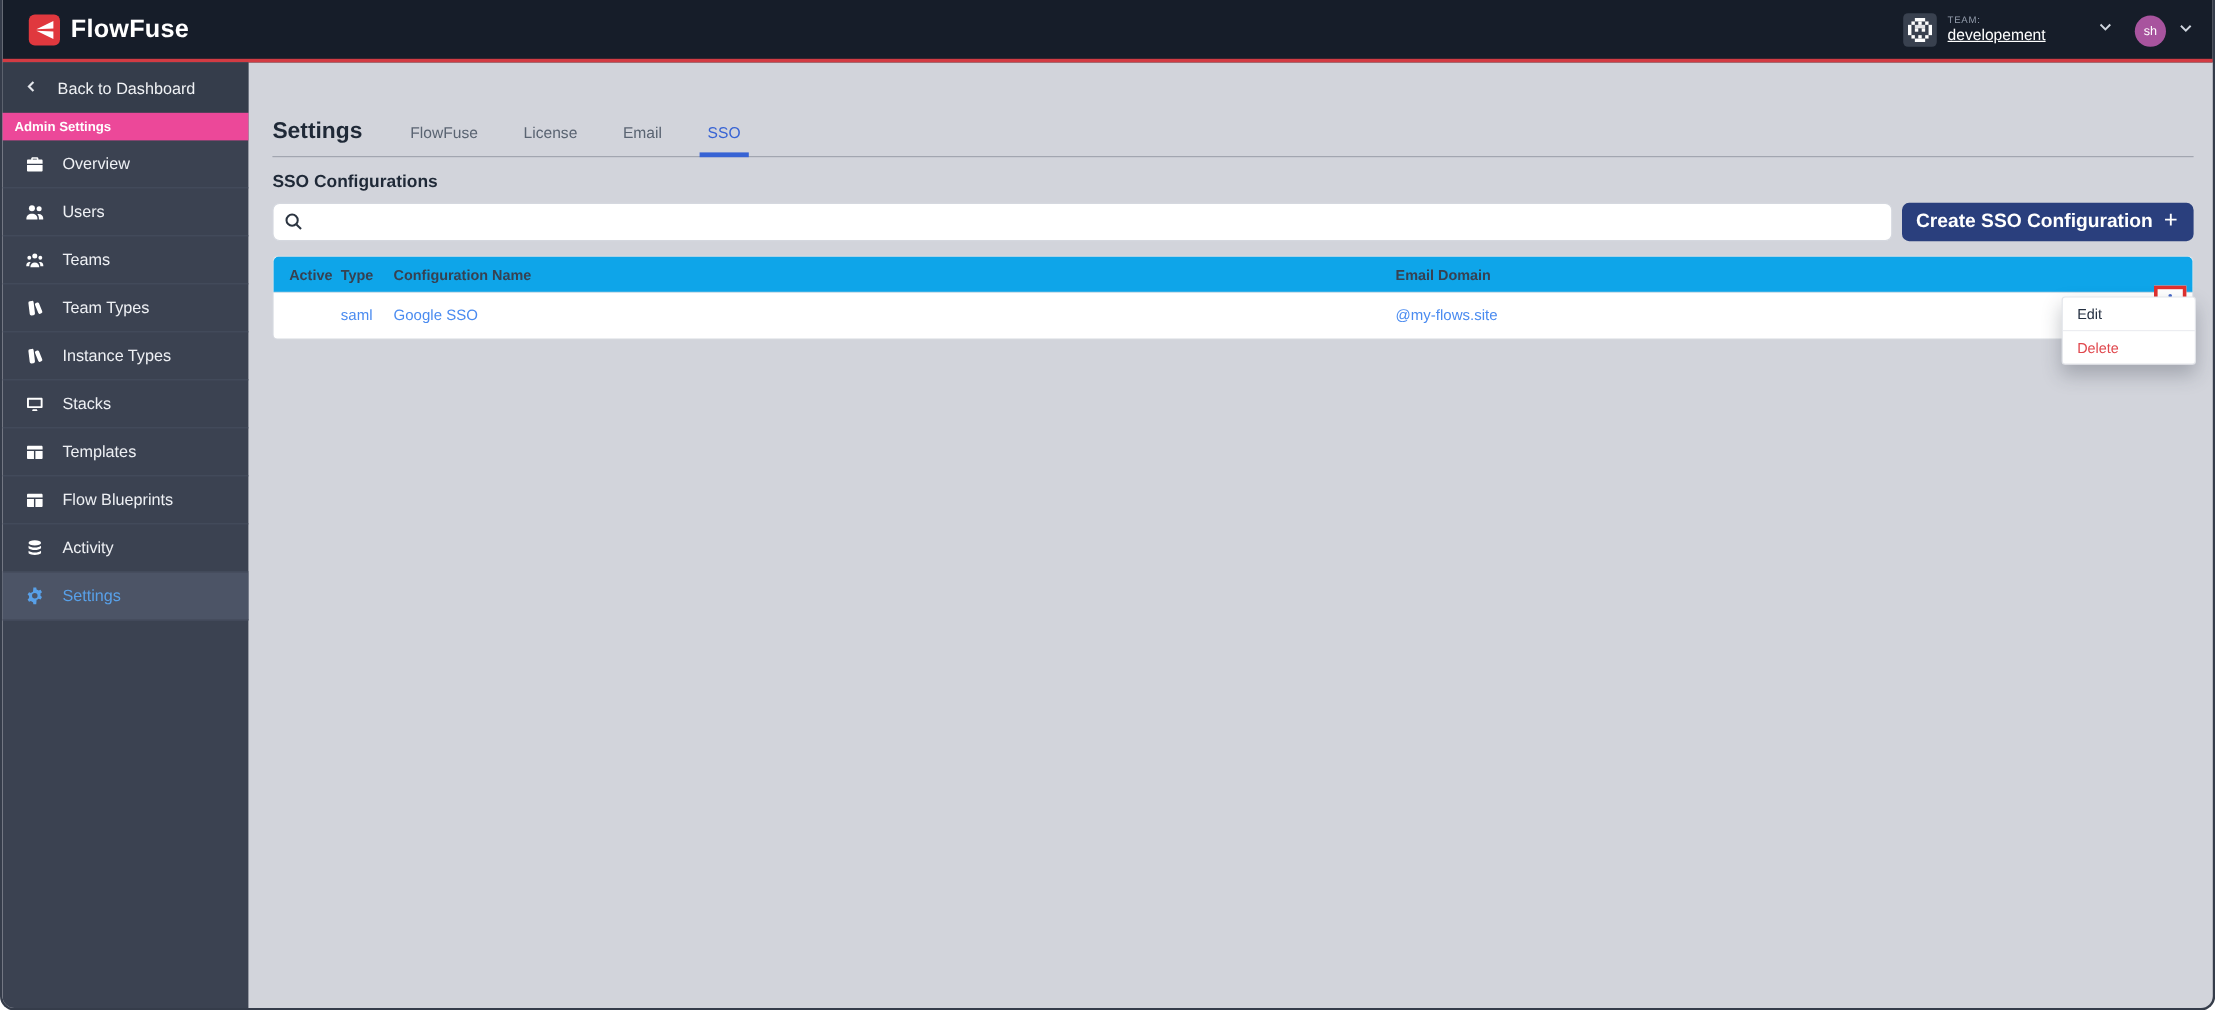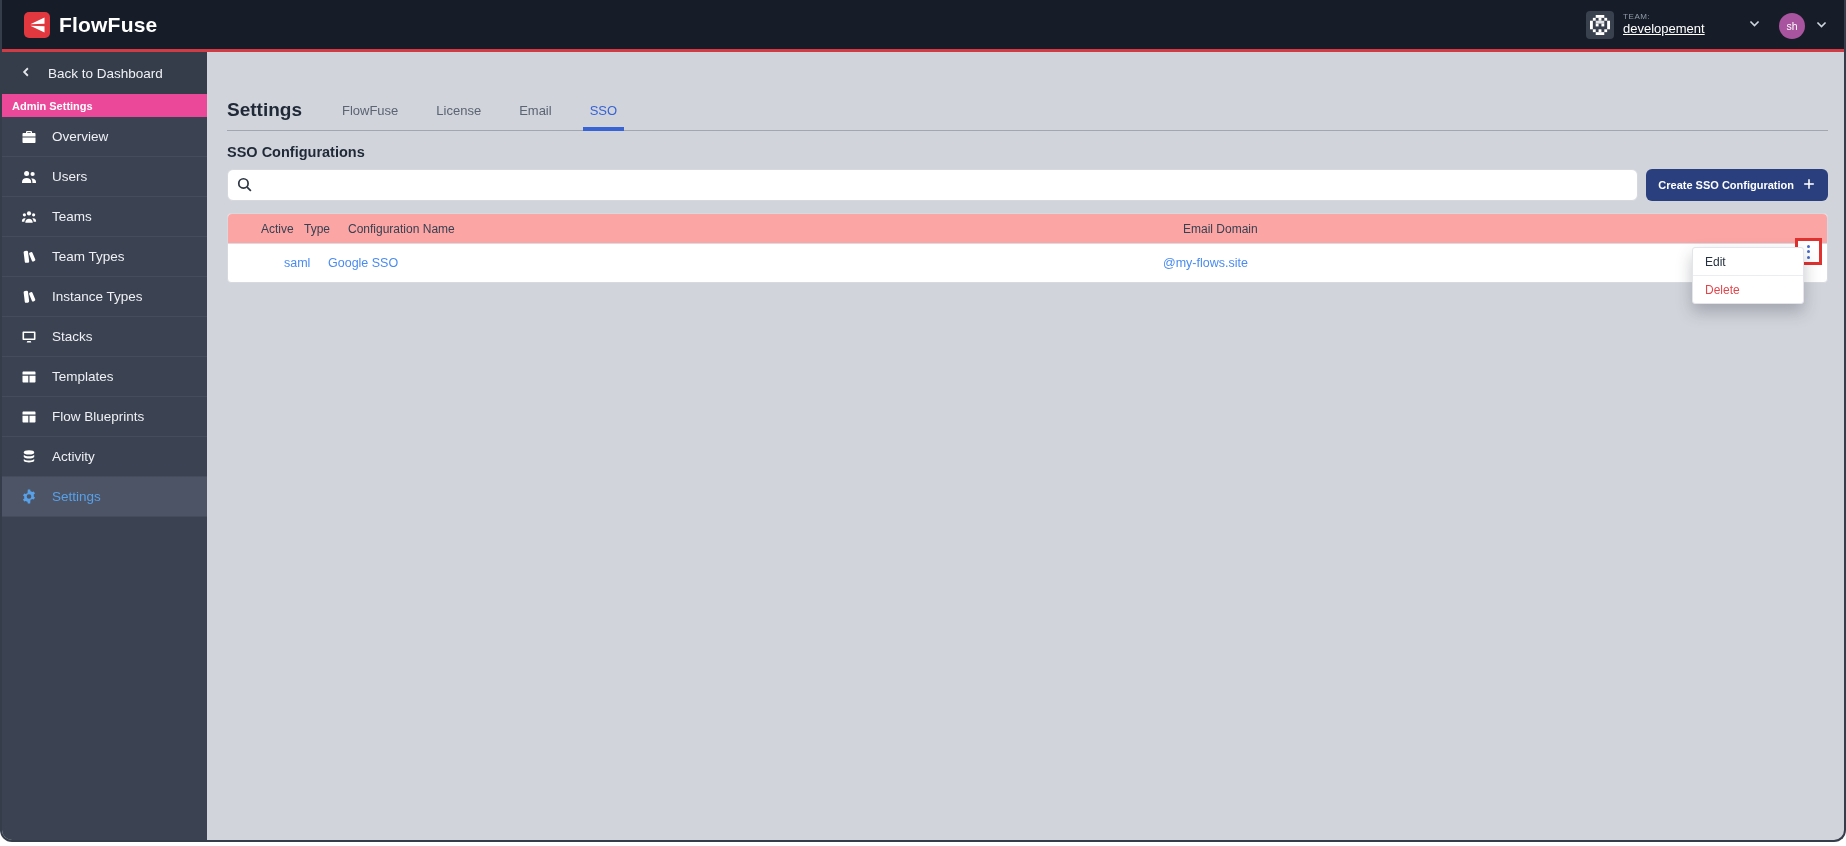--- a/index.html
+++ b/index.html
@@ -49,39 +49,39 @@
   .tabs{ display:flex; gap:38px; }
   .tab{ font-size:13px; color:#5a6472; padding-bottom:12px; cursor:pointer; }
   .tab.active{ color:#3763d4; border-bottom:4px solid #3763d4; padding:0 7px 8px; margin:0 -7px -1px; }
   .section-title{ font-size:14.5px; font-weight:bold; color:#1f2937; margin:13px 0 9px; }
   .toolbar{ display:flex; gap:8px; }
   .search-wrap{ position:relative; flex:1; }
   .search-wrap input{ width:100%; height:32px; border:1px solid #d5d8df; border-radius:6px;
     padding:0 10px 0 32px; font-size:13px; color:#1f2937; outline:none; background:#fff; }
   .search-icon{ position:absolute; left:9px; top:7px; color:#2b3440; }
   .create-btn{ height:32px; background:#2a3f7d; color:#fff; border:none; border-radius:6px;
-    font-size:11px; font-weight:bold; padding:0 12px; display:flex; align-items:center; gap:8px;
+    font-size:16px; font-weight:bold; padding:0 12px; display:flex; align-items:center; gap:8px;
     cursor:pointer; white-space:nowrap; font-family:"Liberation Sans",sans-serif; }
 
   .table{ margin-top:12px; border:1px solid #d6d9e0; border-radius:4px; background:#fff; }
   .thead{ display:grid; grid-template-columns:56px 44px 835px 1fr 52px; align-items:center;
-    height:30px; background:#fca5a5; border-bottom:1px solid #d9dce1; border-radius:4px 4px 0 0;
-    font-size:12px; font-weight:normal; color:#374151;padding-left:20px; }
+    height:30px; background:#0ea5e9; border-bottom:1px solid #d9dce1; border-radius:4px 4px 0 0;
+    font-size:12px; font-weight:bold; color:#374151; }
   .thead .th:first-child{ padding-left:13px; }
   .trow{ display:grid; grid-template-columns:56px 44px 835px 1fr 52px; align-items:center;
     height:38px; font-size:12.5px; }
   .cell-link{ color:#4a8bf0; cursor:pointer; }
   .actions-cell{ position:relative; height:100%; }
   .kebab-box{ position:absolute; right:5px; top:-6px; width:27px; height:27px; background:#fff;
     border:3px solid #e0312f; display:flex; align-items:center; justify-content:center; cursor:pointer; }
   .kebab{ display:flex; flex-direction:column; gap:2.5px; }
   .kebab i{ width:3px; height:3px; border-radius:50%; background:#4668c9; }
 
   
-  .context-menu{ position:absolute; right:40px; top:247px; width:112px; background:#fff;
+  .context-menu{ position:absolute; right:14px; top:247px; width:112px; background:#fff;
     border:1px solid #e3e5ea; border-radius:3px; box-shadow:0 8px 16px rgba(40,45,60,.28); z-index:10; }
   .menu-item{ font-size:12px; padding:7px 12px; height:27px; display:flex; align-items:center;
     color:#253041; cursor:pointer; }
   .menu-item.danger{ color:#e0474d; }
   .menu-divider{ height:1px; background:#ecedf1; }
 </style>
 </head>
 <body>
 
 <div class="window">

